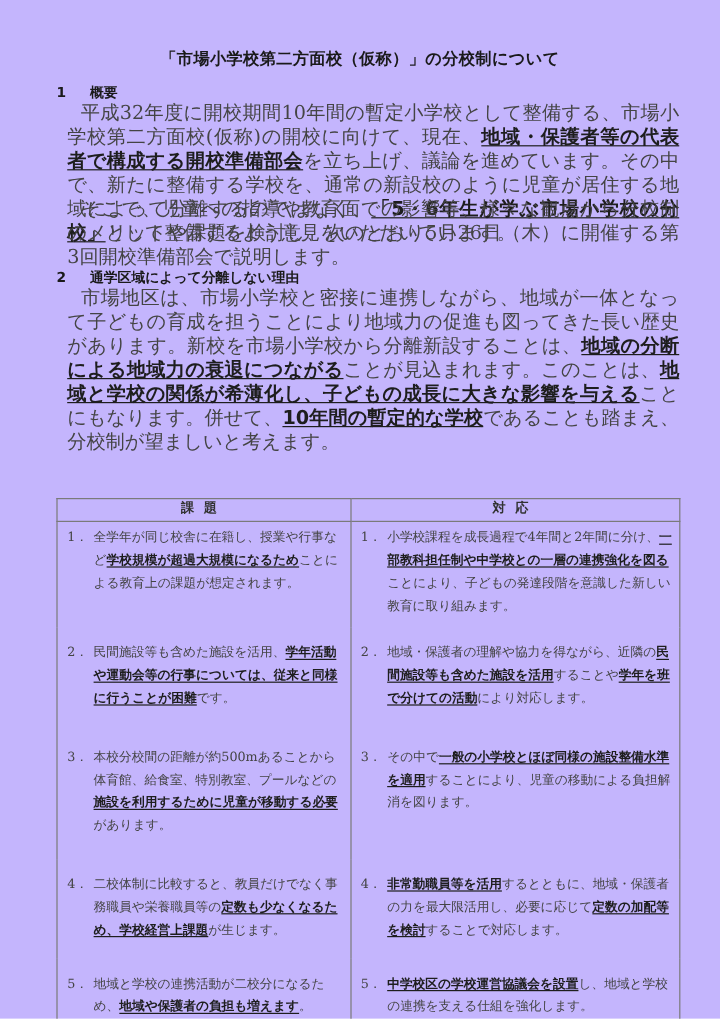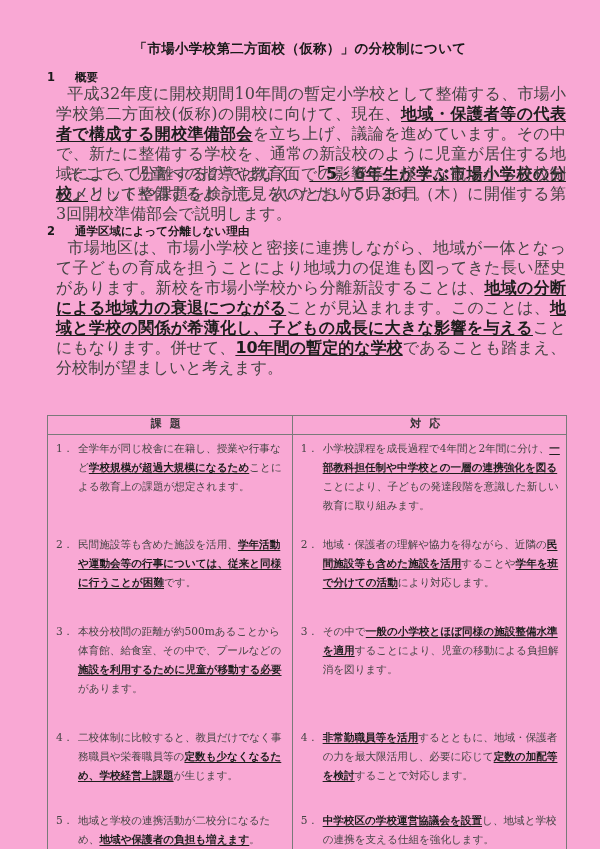--- a/index.html
+++ b/index.html
@@ -1,18 +1,18 @@
 <!DOCTYPE html>
 <html><head>
 <meta charset="utf-8">
 <style>
   html, body { margin:0; padding:0; background:#ffffff; }
   body { width:600px; height:849px; position:relative; overflow:hidden;
          font-family:"DejaVu Serif","Liberation Serif",serif; color:#3a3a3a; }
-  .page { position:absolute; left:0; top:0; width:600px; height:849px; background:#f9a8d4; }
+  .page { position:absolute; left:0; top:0; width:600px; height:849px; background:#c4b5fd; }
   .title { position:absolute; top:40px; left:0; width:600px; text-align:center;
            font-family:"DejaVu Sans","Liberation Sans",sans-serif; font-weight:bold;
            font-size:13.5px; color:#1a1a1a; letter-spacing:0.3px; }
   .sec-head { position:absolute; left:47px; font-family:"DejaVu Sans","Liberation Sans",sans-serif;
               font-weight:bold; font-size:11.5px; color:#1a1a1a; }
   .sec-head .num { display:inline-block; width:28px; }
   .para { position:absolute; left:56px; width:510px; font-size:16px; line-height:20px;
           color:#444; text-align:justify; }
   .para .indent { display:inline-block; width:11px; }
   .u { font-family:"DejaVu Sans","Liberation Sans",sans-serif; font-weight:bold; color:#1e1e1e;
@@ -82,21 +82,21 @@
             <div class="item">
               <span class="n">2．</span>
               <span class="t"><span>地域・保護者の理解や協力を得ながら、近隣の</span><span class="u">民間施設等も含めた施設を活用</span><span>することや</span><span class="u">学年を班で分けての活動</span><span>により対応します。</span></span>
             </div>
           </td>
         </tr>
         <tr>
           <td style="padding-top: 12px; padding-bottom: 18px;">
             <div class="item">
               <span class="n">3．</span>
-              <span class="t"><span>本校分校間の距離が約500mあることから体育館、給食室、その中で、プールなどの</span><span class="u">施設を利用するために児童が移動する必要</span><span>があります。</span></span>
+              <span class="t"><span>本校分校間の距離が約500mあることから体育館、給食室、特別教室、プールなどの</span><span class="u">施設を利用するために児童が移動する必要</span><span>があります。</span></span>
             </div>
           </td>
           <td style="padding-top: 12px; padding-bottom: 18px;">
             <div class="item">
               <span class="n">3．</span>
               <span class="t"><span>その中で</span><span class="u">一般の小学校とほぼ同様の施設整備水準を適用</span><span>することにより、児童の移動による負担解消を図ります。</span></span>
             </div>
           </td>
         </tr>
         <tr>

